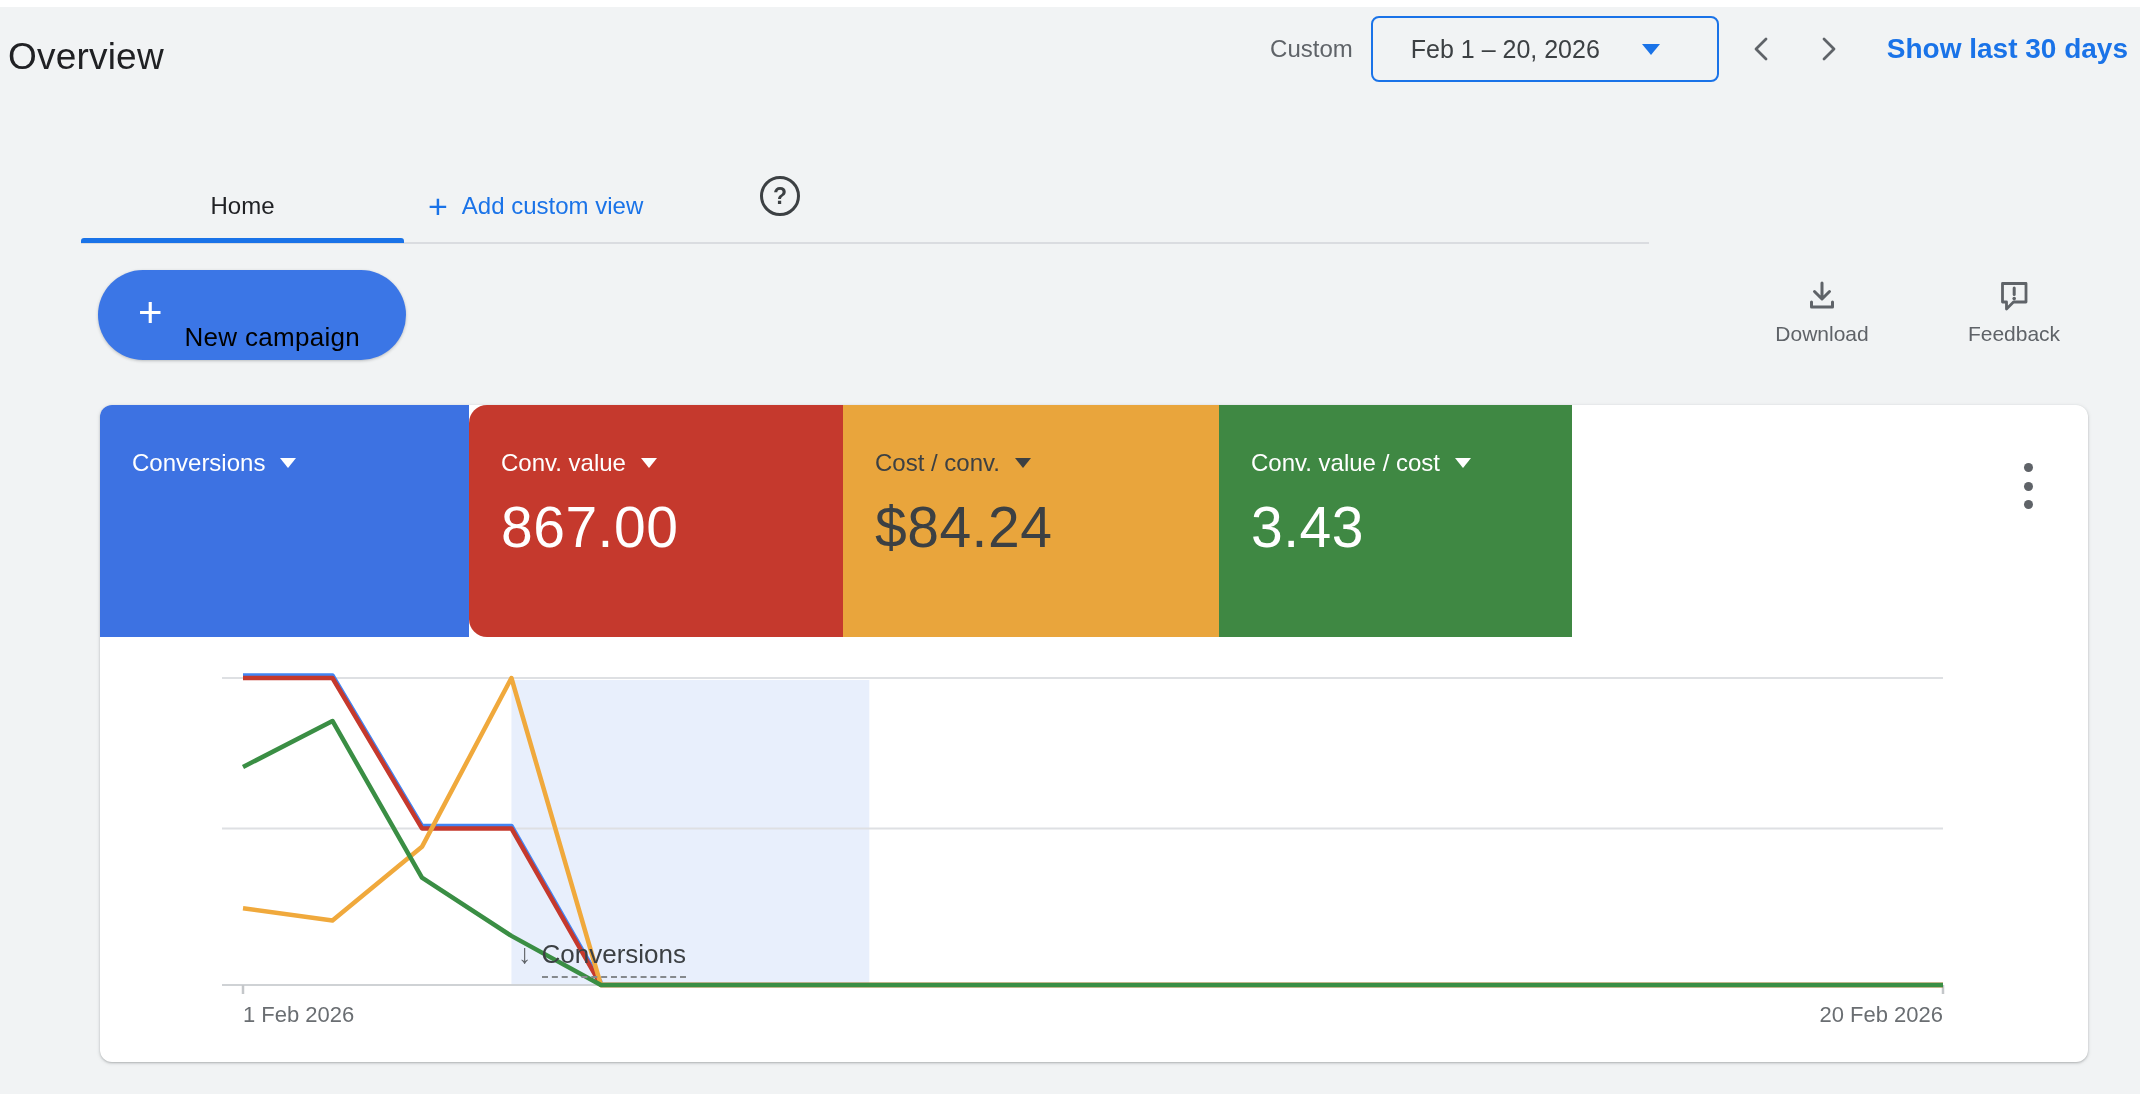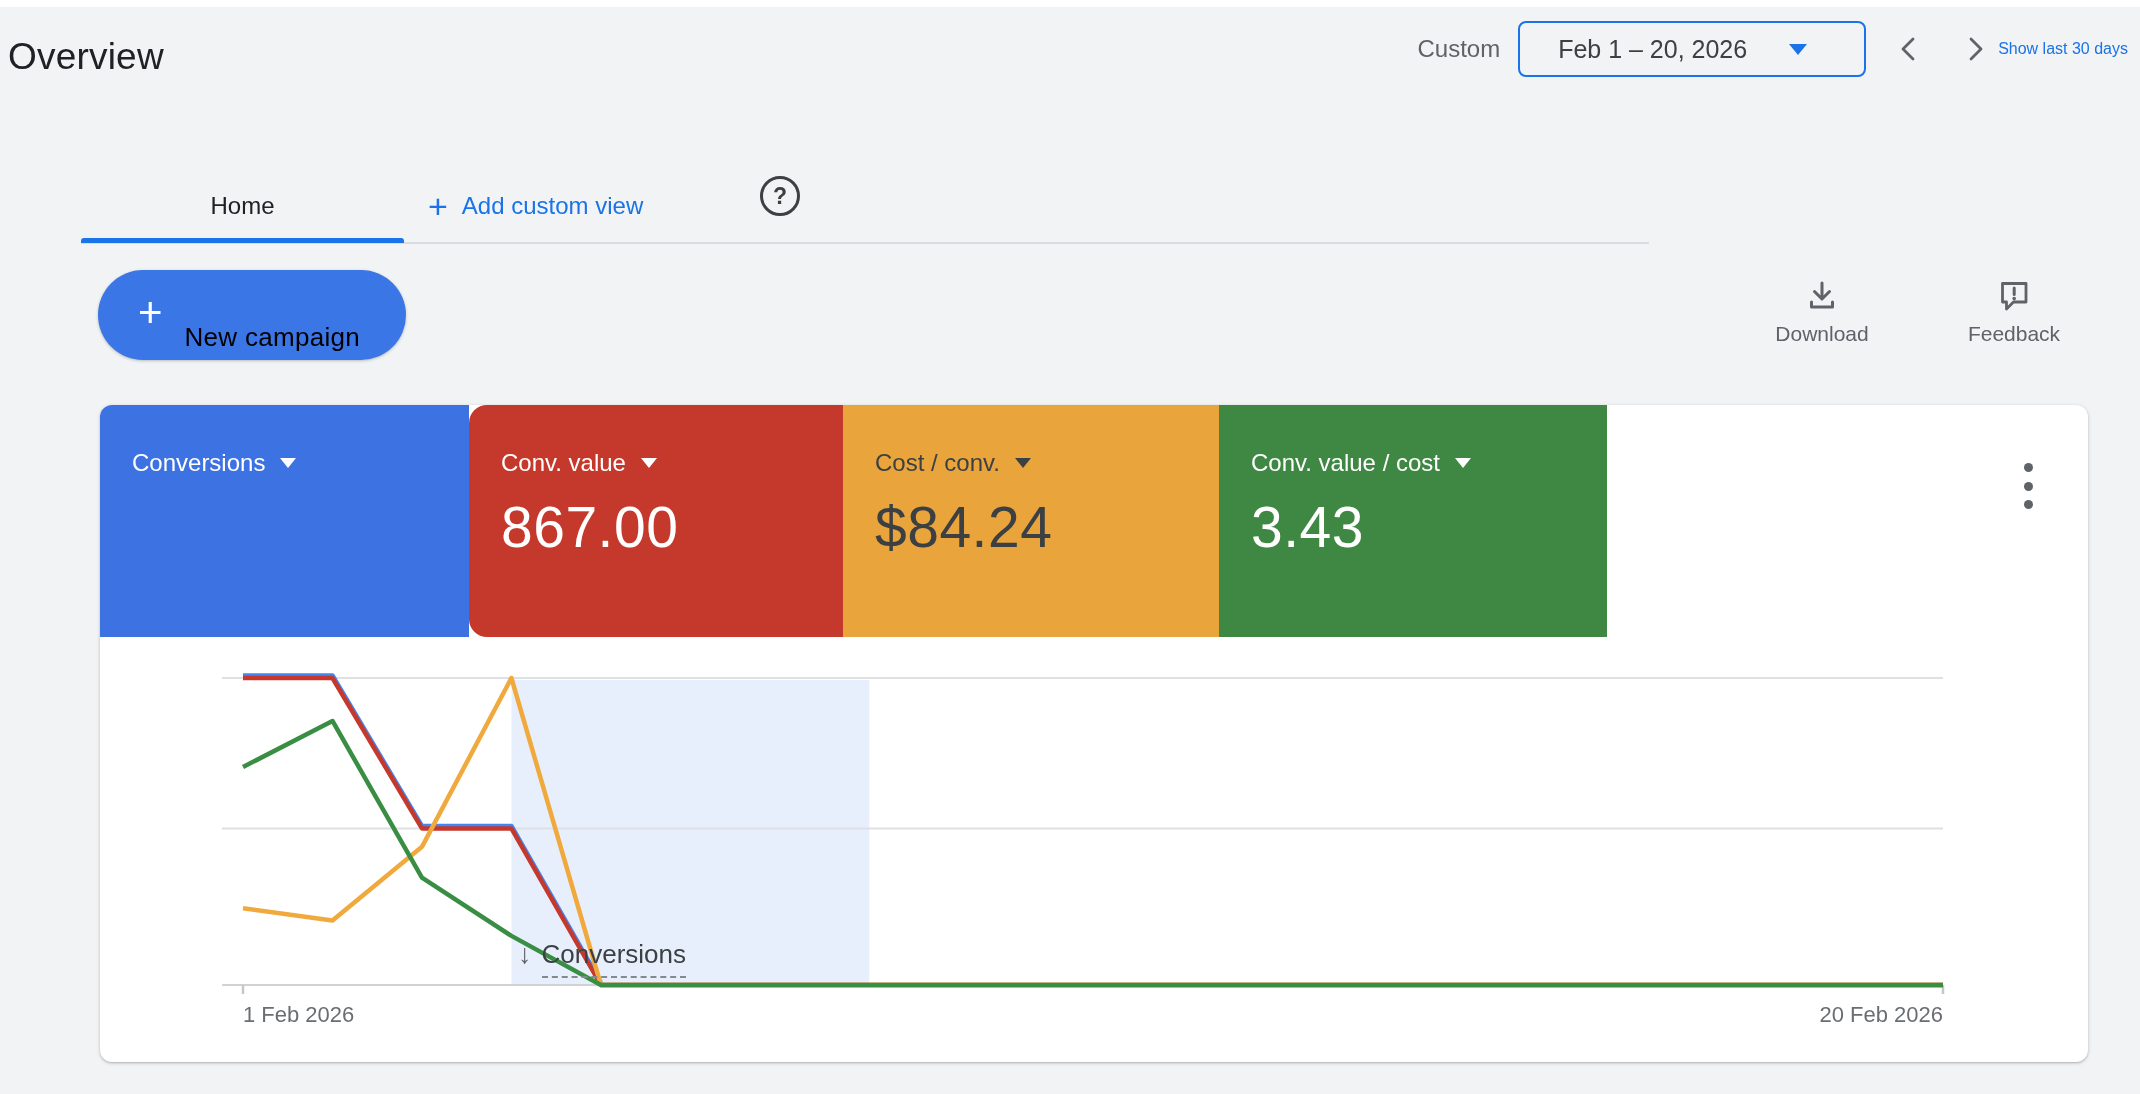--- a/index.html
+++ b/index.html
@@ -11,29 +11,29 @@
     color:#202124;
   }
   .top-strip { position:absolute; left:0; top:0; width:2140px; height:7px; background:#ffffff; }
 
   
   .page-title { position:absolute; left:8px; top:36px; font-size:37px; font-weight:400; color:#202124; letter-spacing:.2px; }
 
   .date-toolbar { position:absolute; right:12px; top:14px; height:70px; display:flex; align-items:center; }
   .custom-label { font-size:24px; color:#5f6368; }
   .date-box {
-    margin-left:18px; height:56px; min-width:348px;
+    margin-left:18px; height:66px; min-width:348px;
     border:2.5px solid #1a73e8; border-radius:8px; background:transparent;
     display:flex; align-items:center; padding:0 24px 0 38px; cursor:pointer;
   }
   .date-box .date-text { font-size:25px; color:#3c4043; }
   .tri-down { width:0; height:0; border-left:9px solid transparent; border-right:9px solid transparent; border-top:11px solid #1a73e8; margin-left:42px; }
   .chev-btn { width:46px; height:46px; margin-left:20px; display:flex; align-items:center; justify-content:center; cursor:pointer; }
   .chev-btn:first-of-type { margin-left:26px; }
-  .show-last-link { font-size:16px; font-weight:400; color:#1a73e8; cursor:pointer; white-space:nowrap; }
+  .show-last-link { margin-left:36px; font-size:28px; font-weight:700; color:#1a73e8; cursor:pointer; white-space:nowrap; }
 
   
   .tabs-divider { position:absolute; left:81px; top:242px; width:1568px; height:1.5px; background:#dadce0; }
   .tab-home { position:absolute; left:81px; top:170px; width:323px; height:72px; display:flex; align-items:center; justify-content:center; cursor:pointer;text-align:center; }
   .tab-home .tab-label { font-size:24px; font-weight:500; color:#202124; }
   .tab-underline { position:absolute; left:81px; top:238px; width:323px; height:5px; background:#1a73e8; border-radius:3px 3px 0 0; z-index:2; }
   .add-view { position:absolute; left:428px; top:170px; height:72px; display:flex; align-items:center; cursor:pointer; }
   .add-view .plus-glyph { font-size:34px; font-weight:400; color:#1a73e8; margin-right:14px; line-height:1; }
   .add-view .add-label { font-size:24px; font-weight:500; color:#1a73e8; }
   .help-circle { position:absolute; left:760px; top:176px; width:40px; height:40px; border:3px solid #3c4043; border-radius:50%; display:flex; align-items:center; justify-content:center; cursor:pointer; }
@@ -166,21 +166,21 @@
     </div>
     <div class="sc-value">867.00</div>
   </div>
   <div class="scorecard" id="card-2" style="left: 743px; width: 376px; background: rgb(233, 165, 60); color: rgb(60, 64, 67);">
     <div class="sc-head">
       <span class="sc-label">Cost / conv.</span>
       <span class="sc-tri"></span>
     </div>
     <div class="sc-value">$84.24</div>
   </div>
-  <div class="scorecard" id="card-3" style="left: 1119px; width: 388px; background: rgb(63, 136, 67); color: rgb(255, 255, 255);">
+  <div class="scorecard" id="card-3" style="left: 1119px; width: 353px; background: rgb(63, 136, 67); color: rgb(255, 255, 255);">
     <div class="sc-head">
       <span class="sc-label">Conv. value / cost</span>
       <span class="sc-tri"></span>
     </div>
     <div class="sc-value">3.43</div>
   </div>
 
   <div class="overflow-menu">
     <span class="dot"></span>
     <span class="dot"></span>

